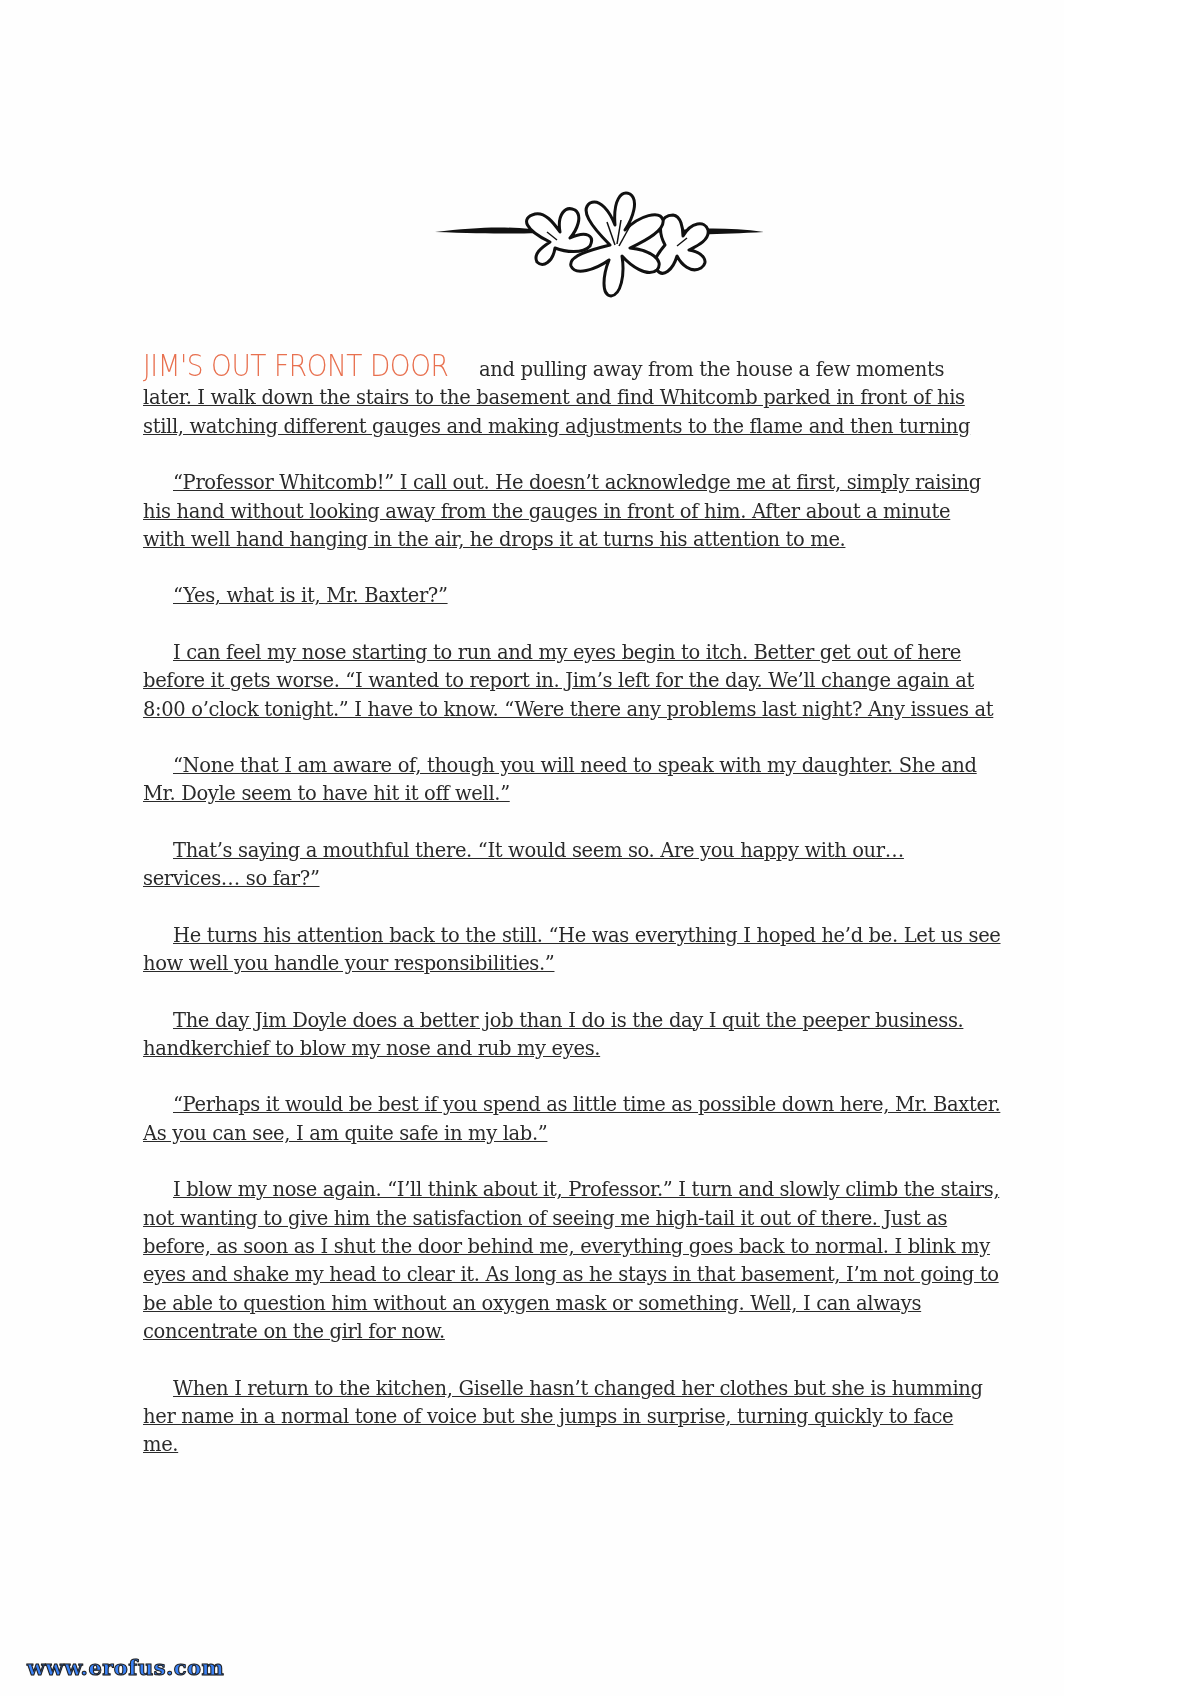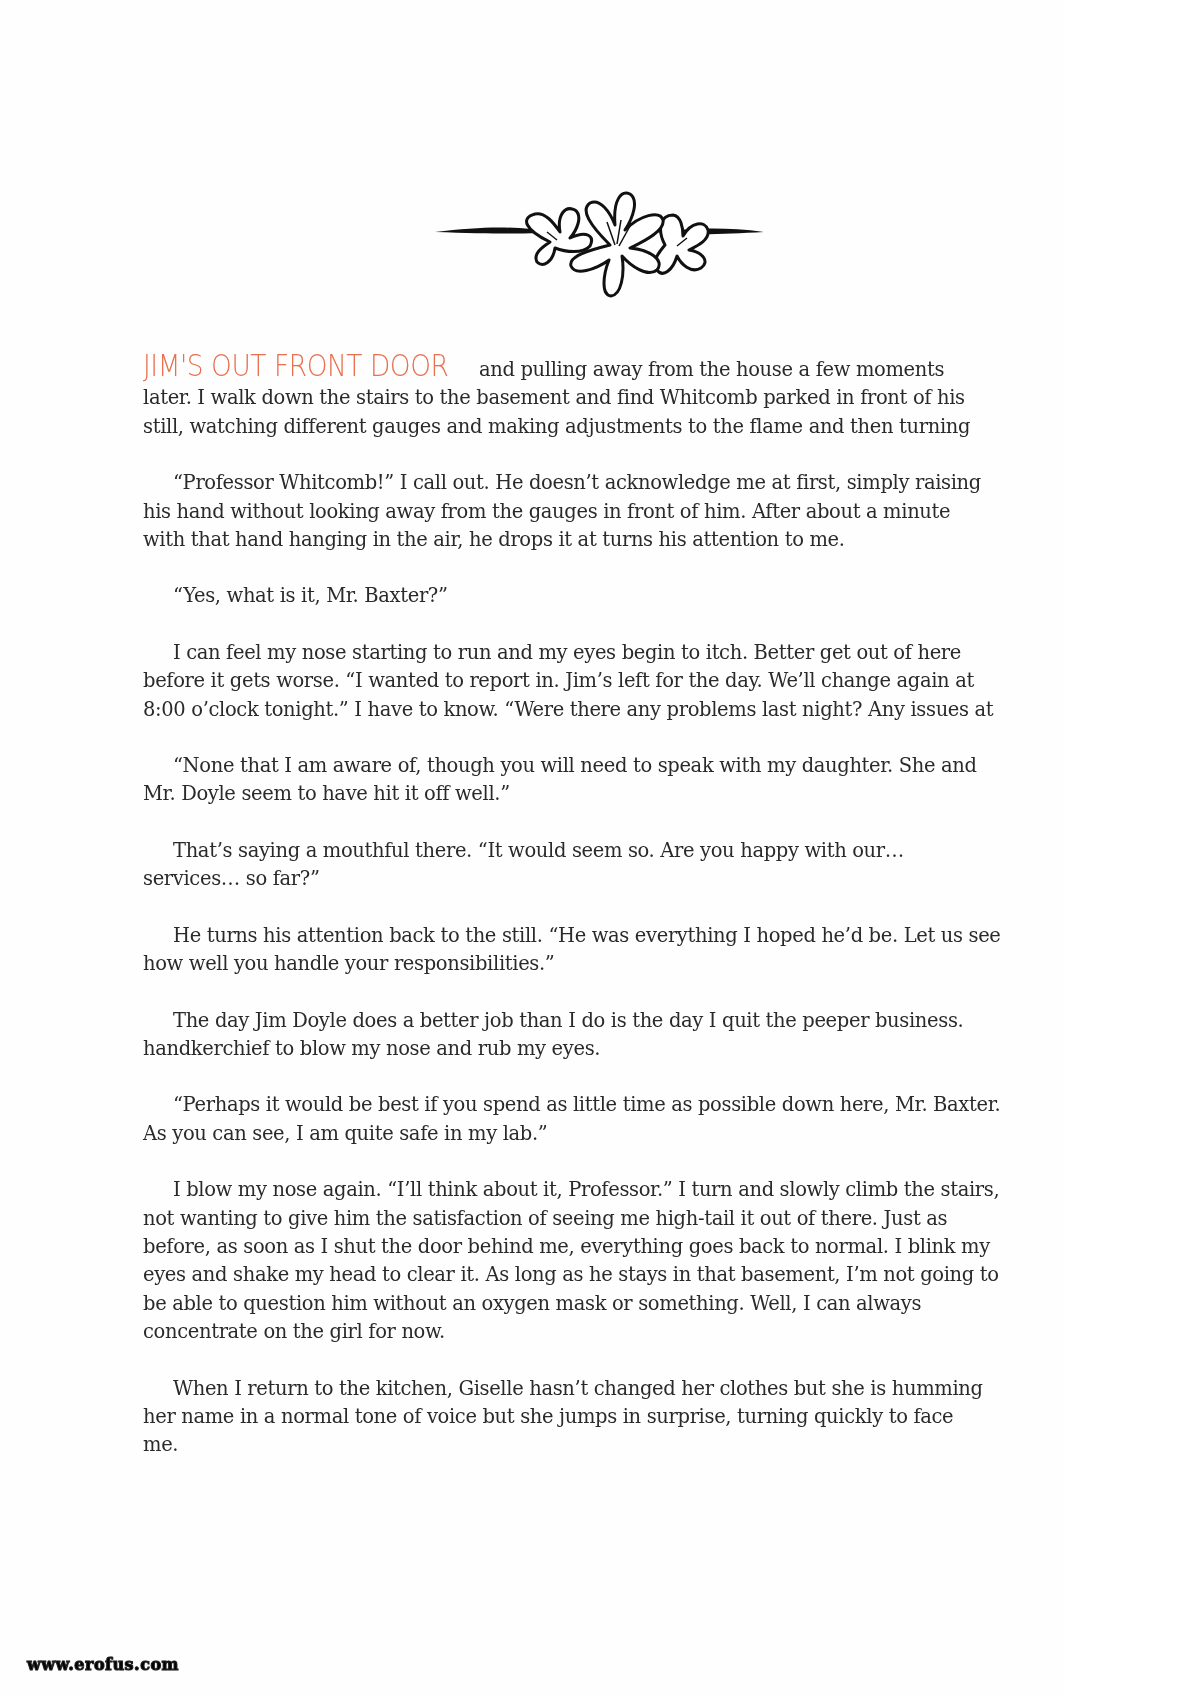--- a/index.html
+++ b/index.html
@@ -5,33 +5,33 @@
     html, body { margin: 0; padding: 0; background: #ffffff; }
     body { width: 1200px; height: 1696px; position: relative; overflow: hidden; }
     .page { position: absolute; left: 0; top: 0; width: 1064px; height: 1696px; background: #fefefe; }
     .ornament { position: absolute; left: 425px; top: 170px; width: 360px; height: 140px; }
     .text-block {
       position: absolute; left: 143px; top: 352px; width: 940px;
       font-family: "DejaVu Serif", serif; font-size: 19.5px; line-height: 28.4px;
       color: #2a2a2a; letter-spacing: -0.35px;
     }
     .para { margin: 0 0 28px 0; text-indent: 0; }
-    .para .line { display: block; white-space: nowrap; }
+    .para .line { display: block; white-space: nowrap; text-decoration: underline; }
     .para.indent .line:first-child { padding-left: 30px; }
     .lead-in {
       font-family: "DejaVu Sans", sans-serif; font-weight: 200; font-size: 30px;
       letter-spacing: -0.5px; color: #e8704f; line-height: 28px; margin-right: 6px;
       transform: scaleX(0.88); display: inline-block; transform-origin: left bottom;
       width: 330px; white-space: nowrap;
     }
     .first-line { display: block; white-space: nowrap; }
     .watermark {
       position: absolute; left: 27px; top: 1655px;
-      font-family: "DejaVu Serif", serif; font-weight: bold; font-size: 16px;
-      color: #000000; -webkit-text-stroke: 1px #222;
+      font-family: "DejaVu Serif", serif; font-weight: bold; font-size: 21px;
+      color: #3b82f6; -webkit-text-stroke: 1px #222;
       text-shadow: 0 0 1px #000; letter-spacing: 0.5px;
     }
   </style>
 </head>
 <body>
 
 <div class="page">
 
   <svg class="ornament" viewBox="0 0 360 140">
     <path d="M10 62 C 60 56, 90 56, 130 62 C 110 64, 70 64, 10 62 Z" fill="#111"></path>
@@ -53,21 +53,21 @@
   <div class="text-block">
     <p class="para">
       <span class="first-line"><span class="lead-in" style="color: rgb(232, 112, 79);">JIM'S OUT FRONT DOOR</span><span>and pulling away from the house a few moments</span></span>
       <span class="line">later. I walk down the stairs to the basement and find Whitcomb parked in front of his</span>
       <span class="line">still, watching different gauges and making adjustments to the flame and then turning</span>
     </p>
 
     <p class="para indent">
       <span class="line">“Professor Whitcomb!” I call out. He doesn’t acknowledge me at first, simply raising</span>
       <span class="line">his hand without looking away from the gauges in front of him. After about a minute</span>
-      <span class="line">with that hand hanging in the air, he drops it at turns his attention to me.</span>
+      <span class="line">with well hand hanging in the air, he drops it at turns his attention to me.</span>
     </p>
 
     <p class="para indent">
       <span class="line">“Yes, what is it, Mr. Baxter?”</span>
     </p>
 
     <p class="para indent">
       <span class="line">I can feel my nose starting to run and my eyes begin to itch. Better get out of here</span>
       <span class="line">before it gets worse. “I wanted to report in. Jim’s left for the day. We’ll change again at</span>
       <span class="line">8:00 o’clock tonight.” I have to know. “Were there any problems last night? Any issues at</span>

